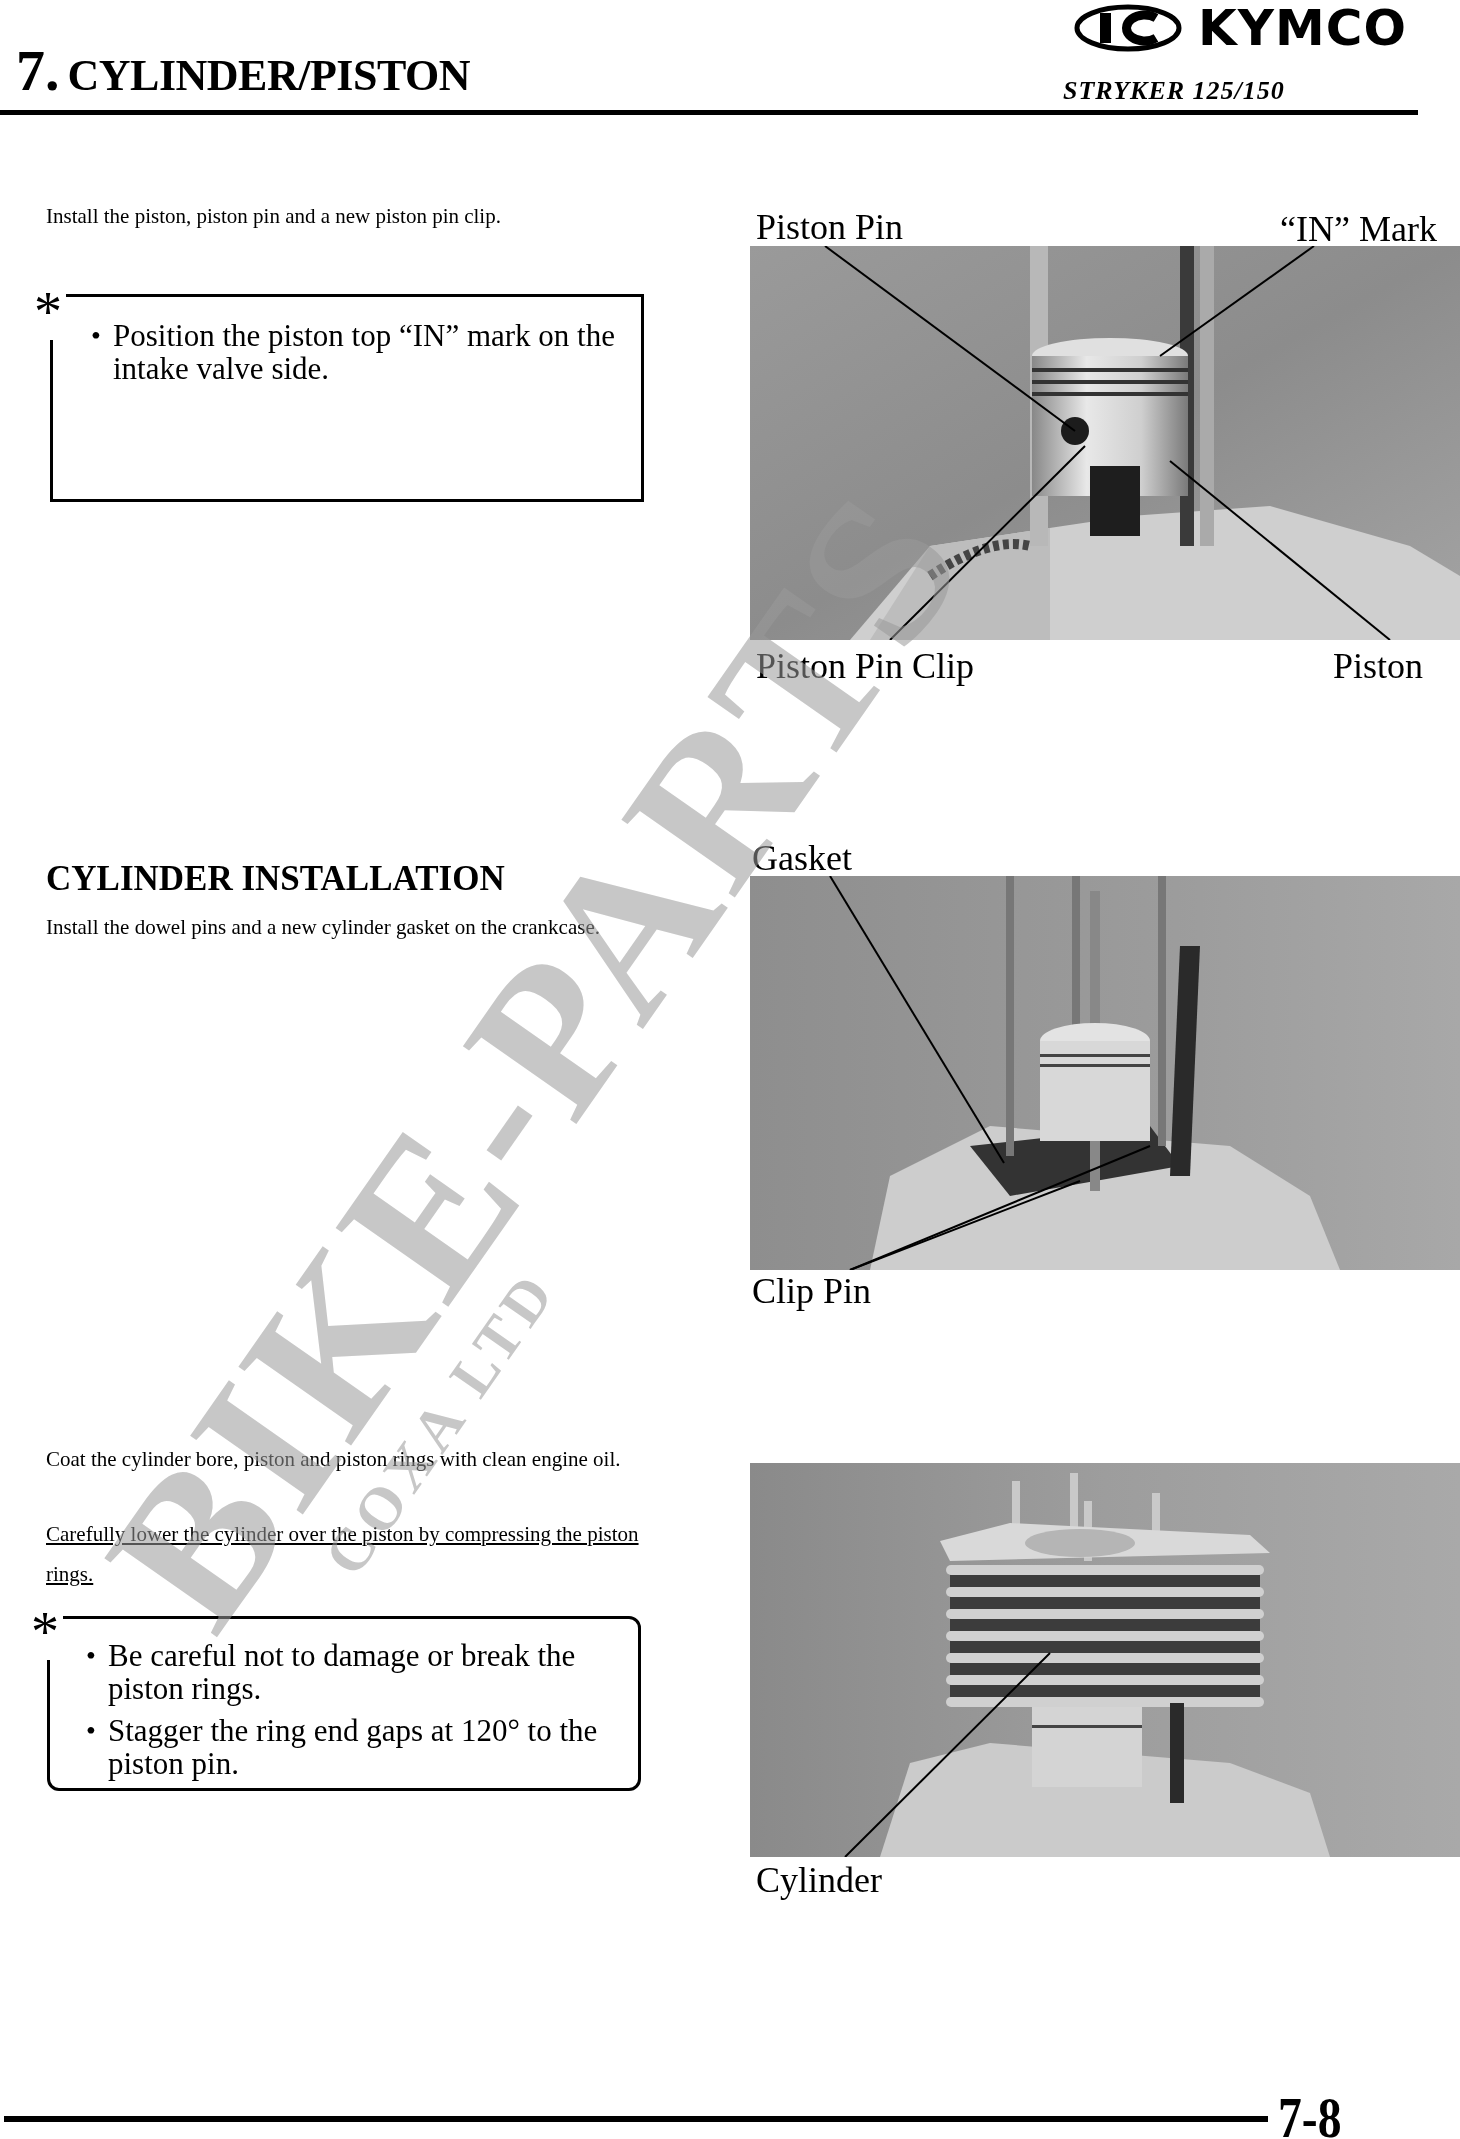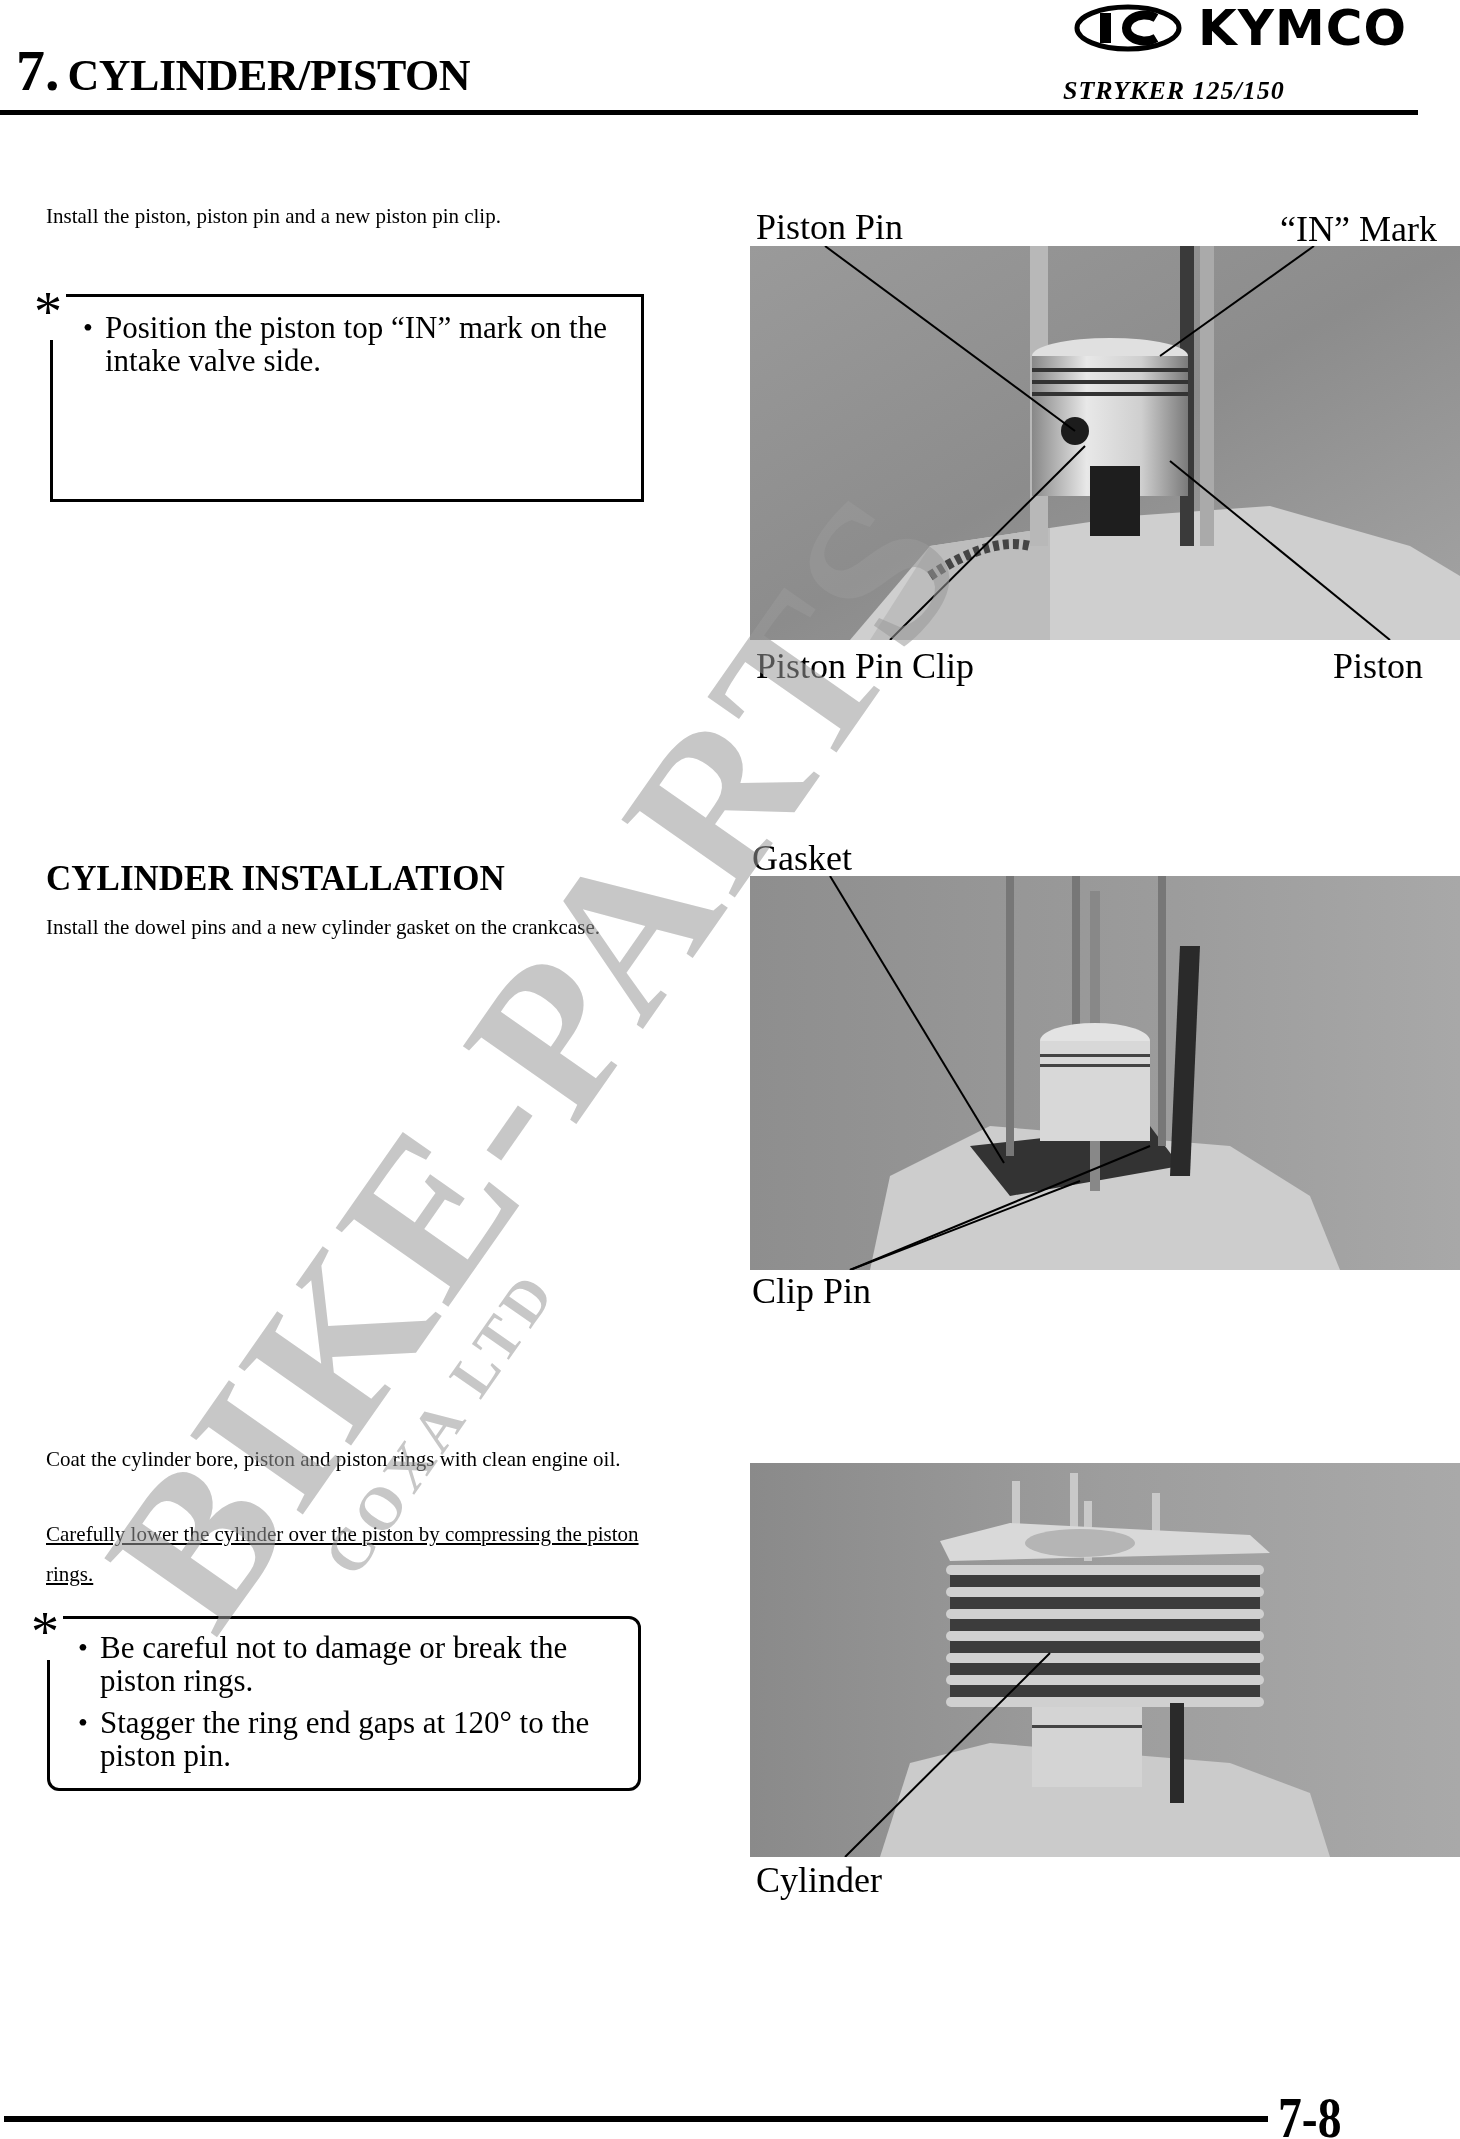--- a/index.html
+++ b/index.html
@@ -15,21 +15,21 @@
   .logo { left: 1074px; top: 4px; width: 346px; height: 50px; }
   .logo-ellipse { position: absolute; left: 0; top: 0; width: 108px; height: 48px; }
   .logo-text { position: absolute; left: 124px; top: -2px; font-family: "DejaVu Sans", "Liberation Sans", sans-serif;
                font-weight: bold; font-size: 50px; letter-spacing: 1px; line-height: 52px; }
   .model { left: 1063px; top: 78px; font-size: 26px; font-weight: bold; letter-spacing: 1px; line-height: 1; font-style: italic; }
 
   
   .para { font-size: 21px; line-height: 40px; width: 620px; }
   .heading { font-size: 35px; font-weight: bold; line-height: 1; }
   .note-box { border: 3px solid #000; box-sizing: border-box; }
-  .note-box ul { list-style: none; margin: 0; padding: 0; font-family: Liberation Serif, serif; }
+  .note-box ul { list-style: none; margin: 8px; padding: 0; font-family: Liberation Serif, serif; }
   .note-box li { position: relative; padding-left: 24px; font-size: 31px; line-height: 33px; margin-bottom: 9px; }
   .note-box li::before { content: "\2022"; position: absolute; left: 2px; top: 0; font-size: 28px; }
   .asterisk { font-size: 56px; line-height: 1; background: #fff; padding: 0 4px; }
 
   
   .photo { left: 750px; width: 710px; height: 394px; overflow: hidden; }
   .photo svg { width: 100%; height: 100%; display: block; }
   .label { font-size: 36px; line-height: 1; white-space: nowrap; }
 
   

